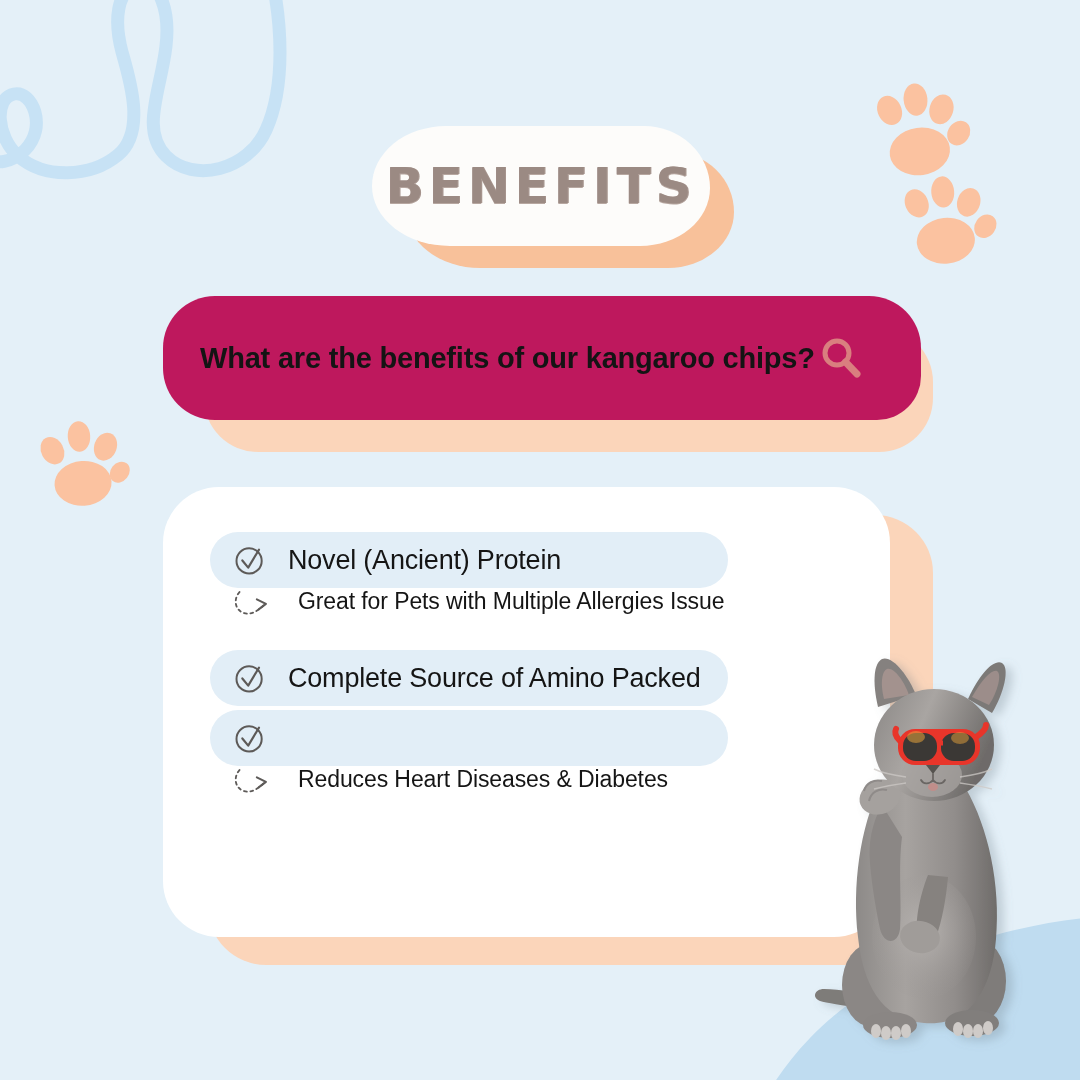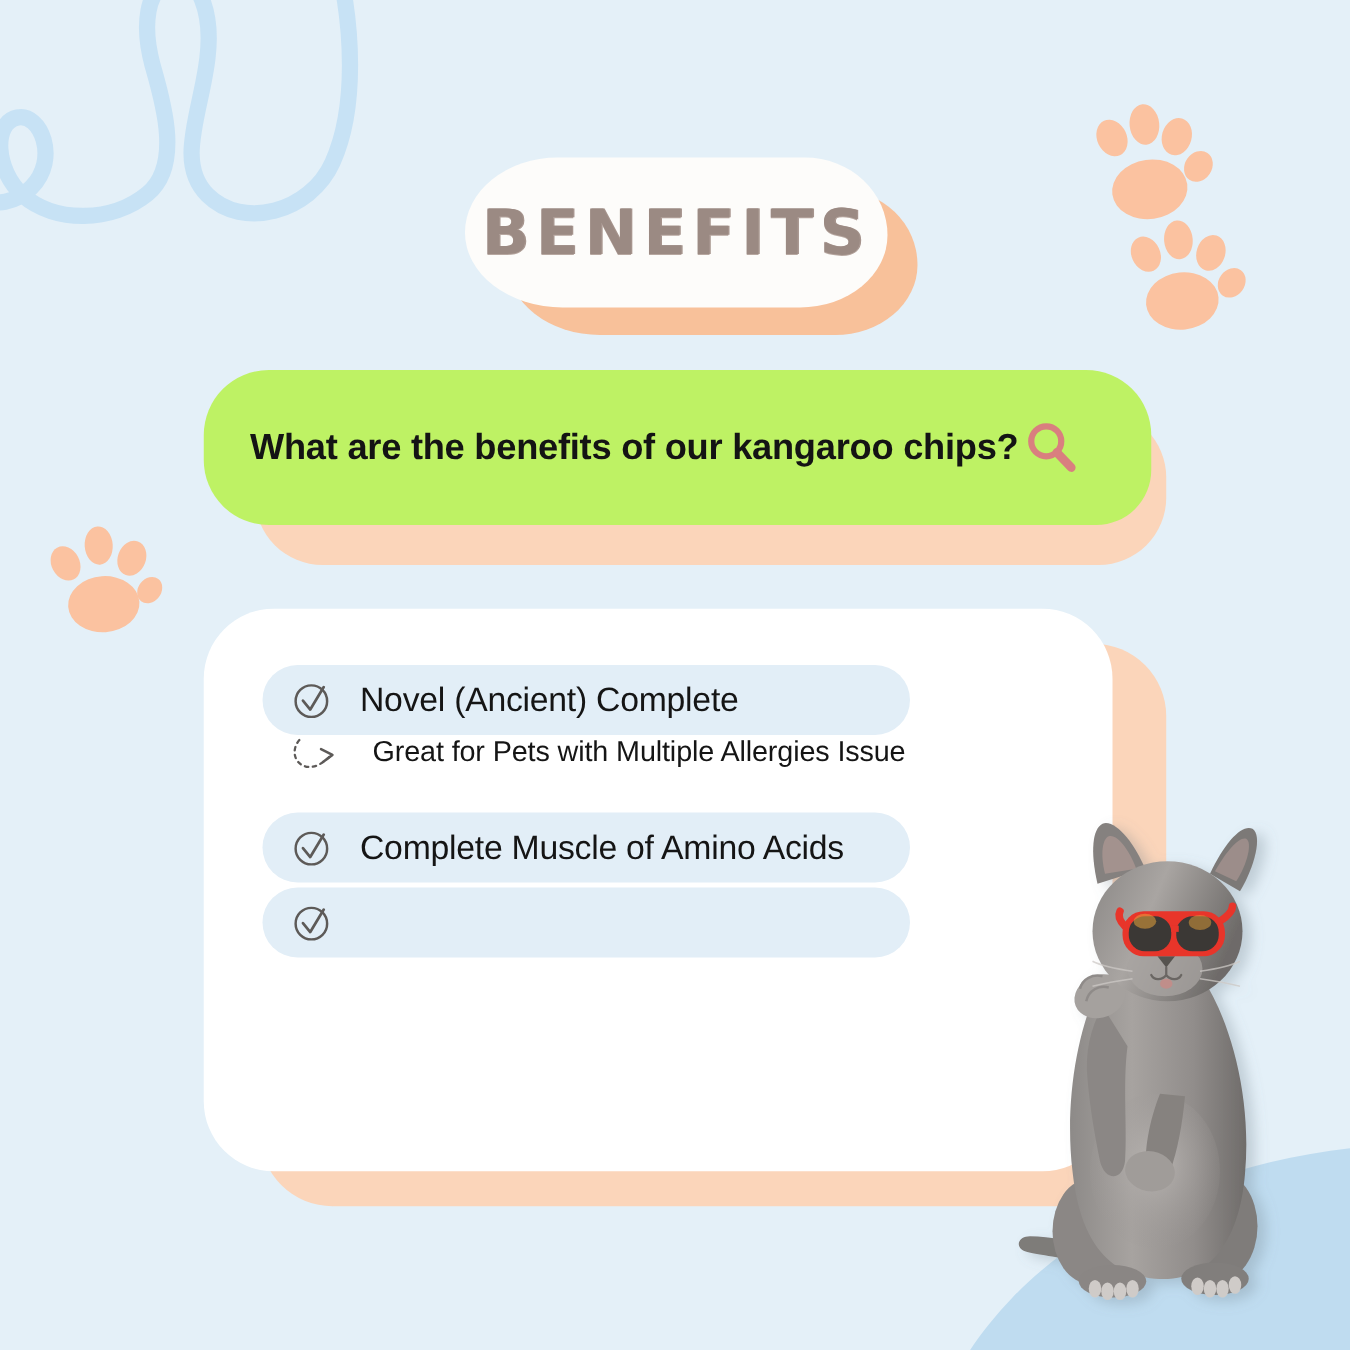--- a/index.html
+++ b/index.html
@@ -79,21 +79,21 @@
     position: absolute;
     left: 41px; top: 32px;
     width: 729px; height: 124px;
     background: #fbd5ba;
     border-radius: 54px;
   }
   .search-card {
     position: absolute;
     left: 0; top: 0;
     width: 758px; height: 124px;
-    background: #bef264;
+    background: #be185d;
     border-radius: 52px 52px 44px 52px;
     display: flex;
     align-items: center;
   }
   .search-text {
     margin-left: 37px;
     font-size: 29px;
     font-weight: bold;
     color: #141414;
     letter-spacing: -0.2px;
@@ -244,47 +244,54 @@
     <div class="main-shadow"></div>
     <div class="main-card">
       <div class="benefit-list">
 
         <div class="benefit-block">
           <div class="benefit-pill">
             <svg class="icon-check" viewBox="0 0 40 40">
               <circle cx="19" cy="21" r="14" fill="none" stroke="#5d5a58" stroke-width="2.2"></circle>
               <path d="M11.5,20.5 L18,28.5 L30,8.5" fill="none" stroke="#5d5a58" stroke-width="2.4" stroke-linecap="round" stroke-linejoin="round"></path>
             </svg>
-            <span class="pill-label">Novel (Ancient) Complete</span>
+            <span class="pill-label">Novel (Ancient) Protein</span>
           </div>
           <div class="benefit-sub">
             <svg class="icon-arrow" viewBox="0 0 46 32">
               <path d="M6,4 C-1,12 1,24 11,27 C19,29.5 27,24 33,18" fill="none" stroke="#5d5a58" stroke-width="2" stroke-linecap="round" stroke-dasharray="3 4"></path>
               <path d="M25,12 L35,17 L27,23" fill="none" stroke="#5d5a58" stroke-width="2.2" stroke-linecap="round" stroke-linejoin="round"></path>
             </svg>
             <span class="sub-label">Great for Pets with Multiple Allergies Issue</span>
           </div>
         </div>
 
         <div class="benefit-block">
           <div class="benefit-pill">
             <svg class="icon-check" viewBox="0 0 40 40">
               <circle cx="19" cy="21" r="14" fill="none" stroke="#5d5a58" stroke-width="2.2"></circle>
               <path d="M11.5,20.5 L18,28.5 L30,8.5" fill="none" stroke="#5d5a58" stroke-width="2.4" stroke-linecap="round" stroke-linejoin="round"></path>
             </svg>
-            <span class="pill-label">Complete Muscle of Amino Acids</span>
+            <span class="pill-label">Complete Source of Amino Packed</span>
           </div>
         </div>
 
         <div class="benefit-block">
           <div class="benefit-pill">
             <svg class="icon-check" viewBox="0 0 40 40">
               <circle cx="19" cy="21" r="14" fill="none" stroke="#5d5a58" stroke-width="2.2"></circle>
               <path d="M11.5,20.5 L18,28.5 L30,8.5" fill="none" stroke="#5d5a58" stroke-width="2.4" stroke-linecap="round" stroke-linejoin="round"></path>
             </svg>
+          </div>
+          <div class="benefit-sub">
+            <svg class="icon-arrow" viewBox="0 0 46 32">
+              <path d="M6,4 C-1,12 1,24 11,27 C19,29.5 27,24 33,18" fill="none" stroke="#5d5a58" stroke-width="2" stroke-linecap="round" stroke-dasharray="3 4"></path>
+              <path d="M25,12 L35,17 L27,23" fill="none" stroke="#5d5a58" stroke-width="2.2" stroke-linecap="round" stroke-linejoin="round"></path>
+            </svg>
+            <span class="sub-label">Reduces Heart Diseases &amp; Diabetes</span>
           </div>
         </div>
 
       </div>
     </div>
   </div>
 
   <svg class="cat" viewBox="0 0 236 430">
     <defs>
       <linearGradient id="furBody" x1="0" y1="0" x2="1" y2="0">

